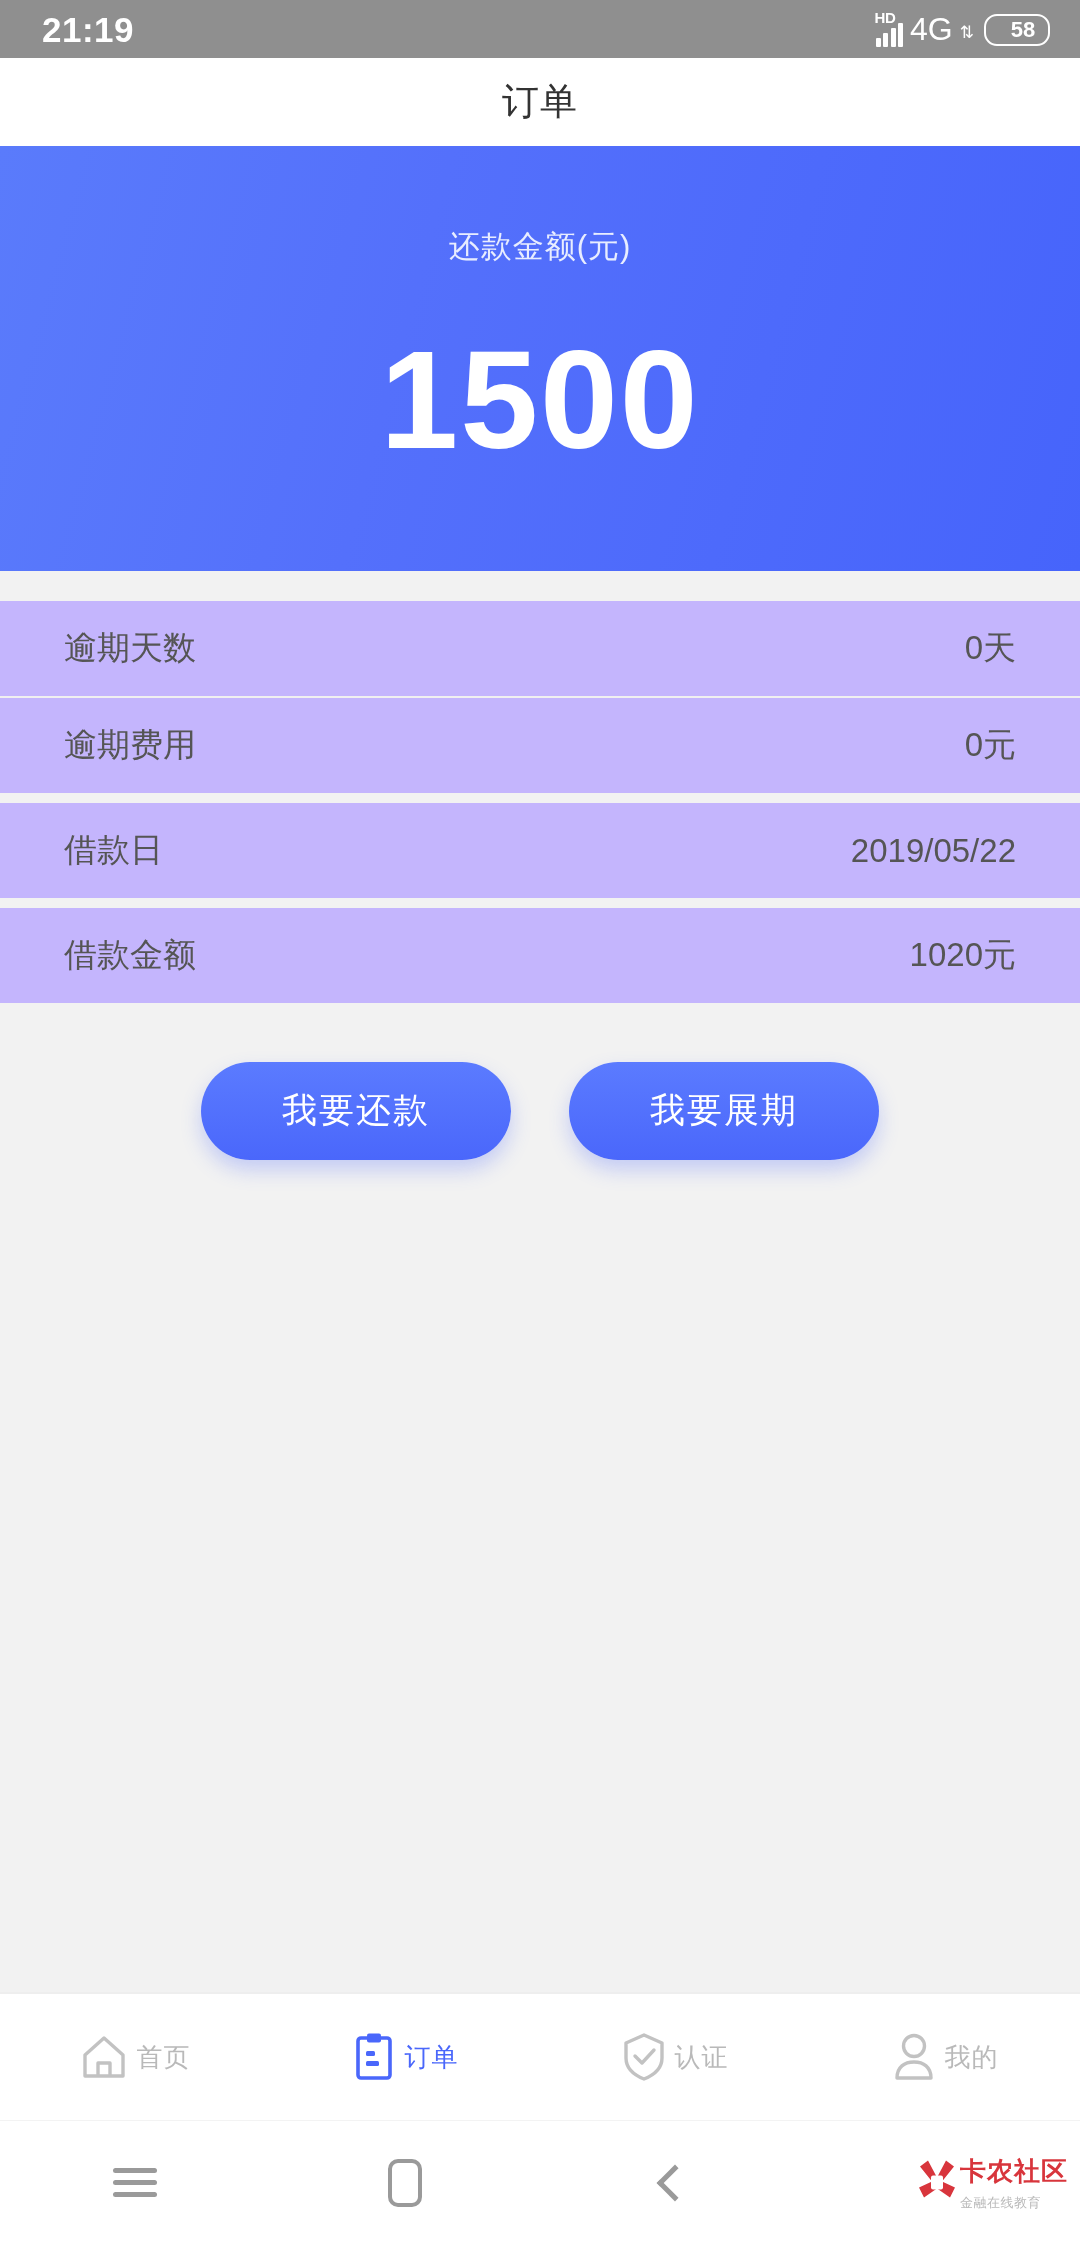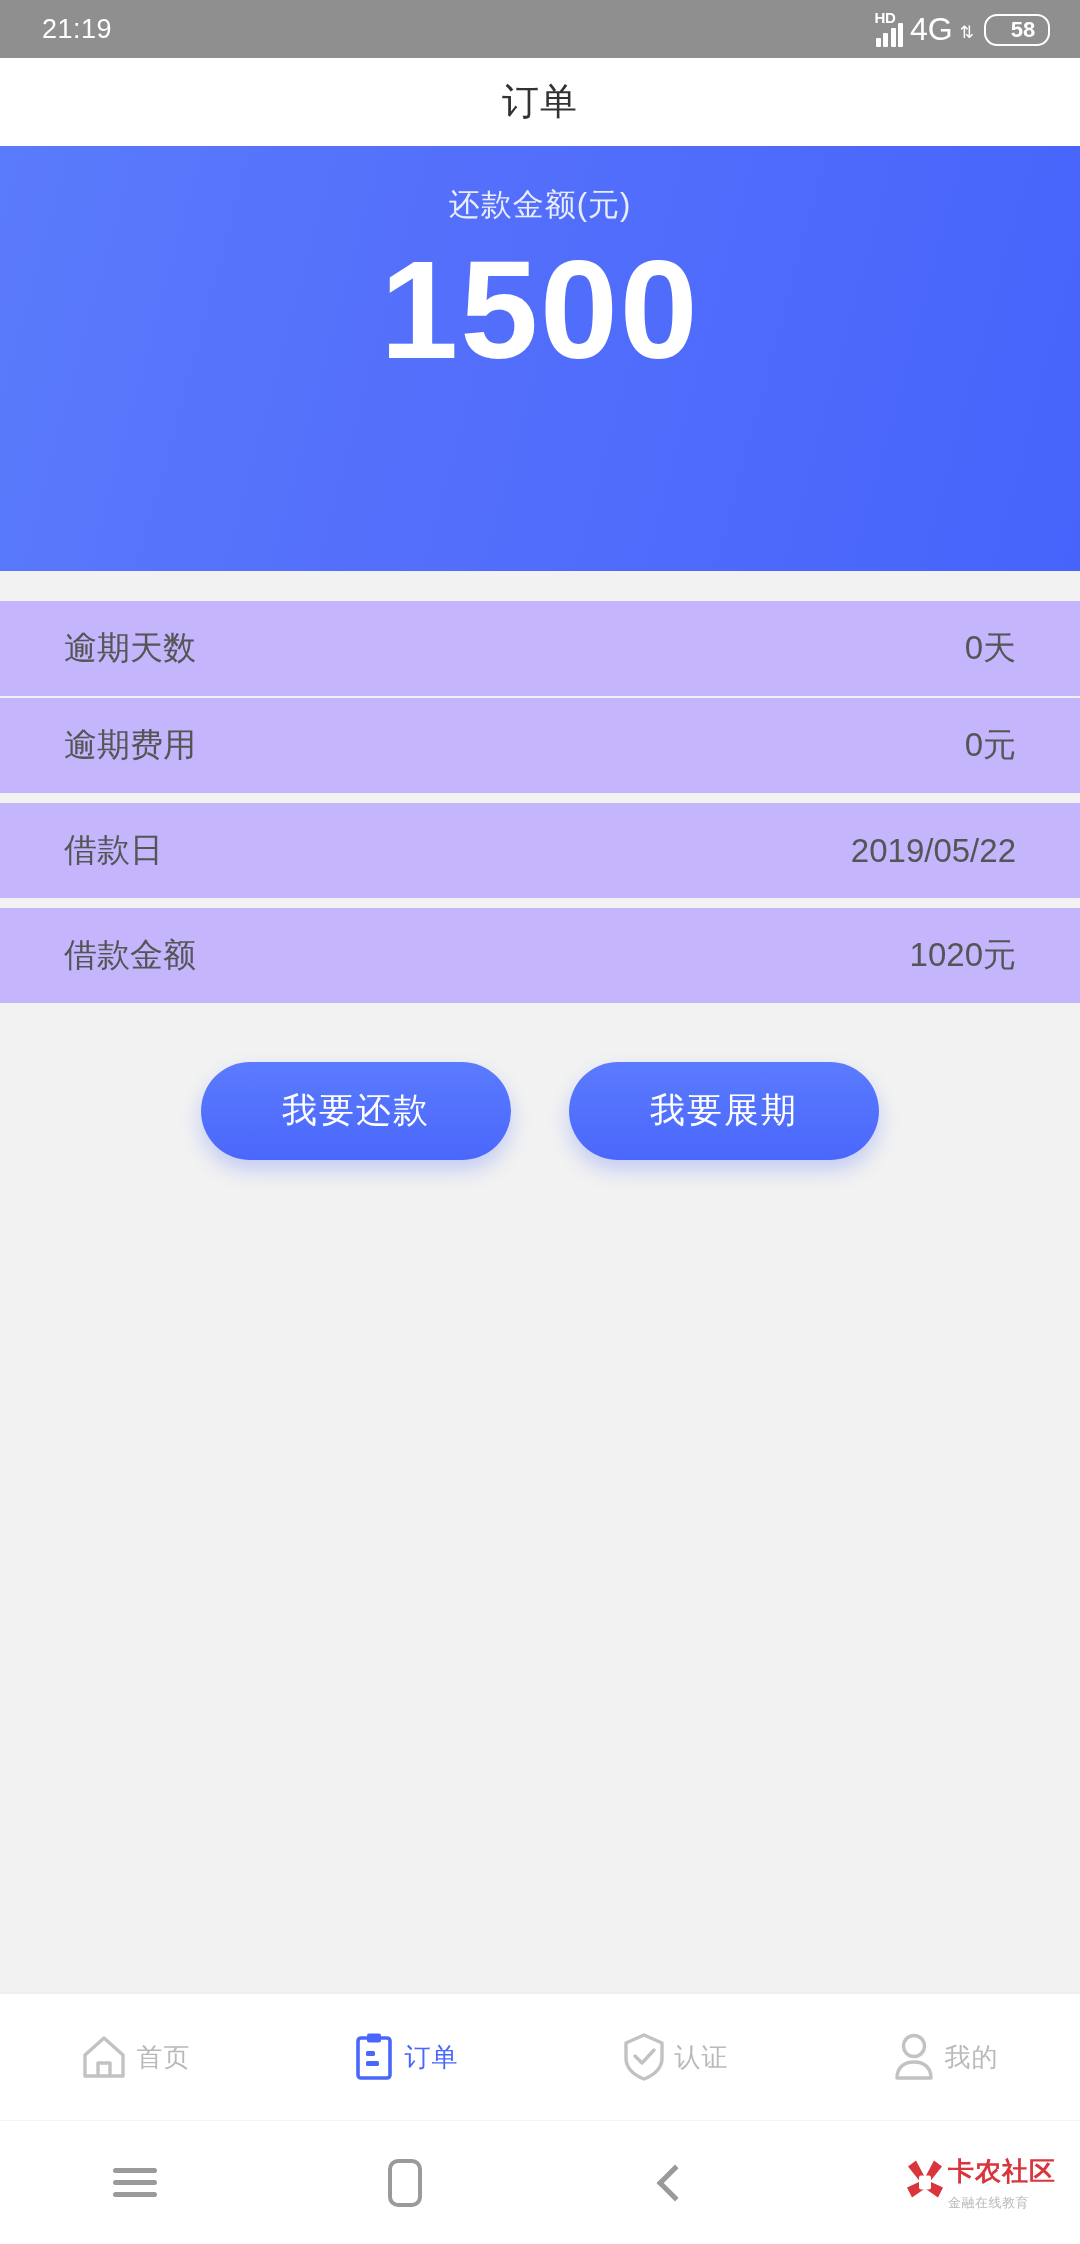--- a/index.html
+++ b/index.html
@@ -9,21 +9,21 @@
     background:#f2f2f2; overflow:hidden;
   }
   .phone { position:relative; width:1080px; height:2244px; background:#f2f2f2; display:flex; flex-direction:column; }
 
   
   .statusbar {
     height:58px; background:#8f8f8f; color:#ffffff;
     display:flex; align-items:center; justify-content:space-between;
     padding:0 30px 0 42px; flex:0 0 58px;
   }
-  .sb-time { font-size:27px; letter-spacing:.5px; font-weight:400; line-height:1;text-align:right; }
+  .sb-time { font-size:35px; letter-spacing:.5px; font-weight:700; line-height:1;text-align:right; }
   .sb-right { display:flex; align-items:flex-end; gap:7px; }
   .hd-signal { position:relative; display:flex; align-items:center; height:34px; }
   .hd-tag { position:absolute; top:-2px; left:-1px; font-size:15px; font-weight:700; line-height:1; letter-spacing:-.3px; }
   .bars { display:flex; align-items:flex-end; gap:2.5px; margin-top:12px; }
   .bars i { display:block; width:5px; background:#ffffff; border-radius:1px; }
   .bars i:nth-child(1){height:9px;} .bars i:nth-child(2){height:14px;}
   .bars i:nth-child(3){height:19px;} .bars i:nth-child(4){height:24px;}
   .net { font-size:32px; line-height:1; font-weight:400; padding-bottom:1px; }
   .updown { font-size:17px; line-height:1; padding-bottom:5px; letter-spacing:-2px; }
   .batt {
@@ -36,21 +36,21 @@
   .appbar {
     flex:0 0 88px; background:#ffffff; display:flex; align-items:center; justify-content:center;
   }
   .appbar-title { font-size:37px; color:#333333; letter-spacing:1px; }
 
   
   .hero {
     flex:0 0 425px;
     background:linear-gradient(105deg,#5a7bfb 0%,#5470fb 38%,#4664fb 100%);
     display:flex; flex-direction:column; align-items:center; justify-content:flex-start;
-    padding-top:38px; color:#ffffff;
+    padding-top:80px; color:#ffffff;gap:48px;
   }
   .hero-label { font-size:31px; color:#e8edff; letter-spacing:1px; }
   .hero-amount {
     font-size:140px; font-weight:700; line-height:1.05; margin-top:10px;
     letter-spacing:2px; color:#ffffff;
   }
 
   
   .gap { background:#f2f2f2; }
   .gap-top { flex:0 0 30px; }
@@ -95,21 +95,21 @@
   }
   .sys-btn { flex:1; display:flex; align-items:center; justify-content:center; cursor:pointer; }
   .ham { width:44px; }
   .ham span { display:block; height:5px; background:#9a9a9a; border-radius:3px; margin:7px 0; }
   .homesq { width:34px; height:48px; border:4px solid #9a9a9a; border-radius:10px; }
   .backchev {
     width:26px; height:26px; border-left:5px solid #9a9a9a; border-bottom:5px solid #9a9a9a;
     transform:rotate(45deg);
   }
   .watermark {
-    position:absolute; right:24px; top:50%; transform:translateY(-50%);
+    position:absolute; right:12px; top:50%; transform:translateY(-50%);
     display:flex; align-items:center; 
   }
   .wm-mark { width:46px; height:50px; position:relative; }
   .wm-text { display:flex; flex-direction:column; line-height:1; }
   .wm-main { font-size:26px; font-weight:700; color:#d8353c; letter-spacing:1px; }
   .wm-sub { font-size:13px; color:#b9b9b9; letter-spacing:.5px; margin-top:12px; }
 </style>
 </head>
 <body>
 

